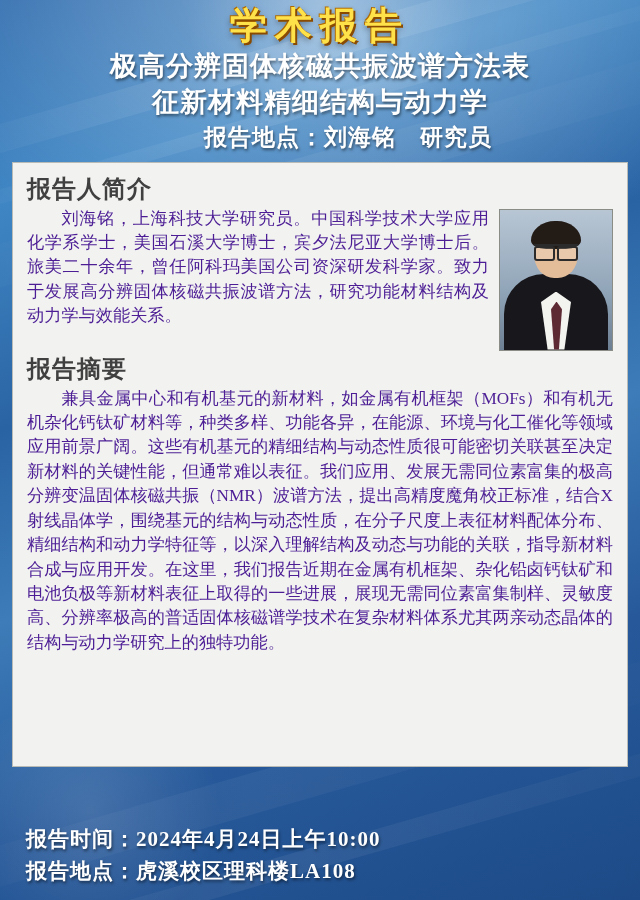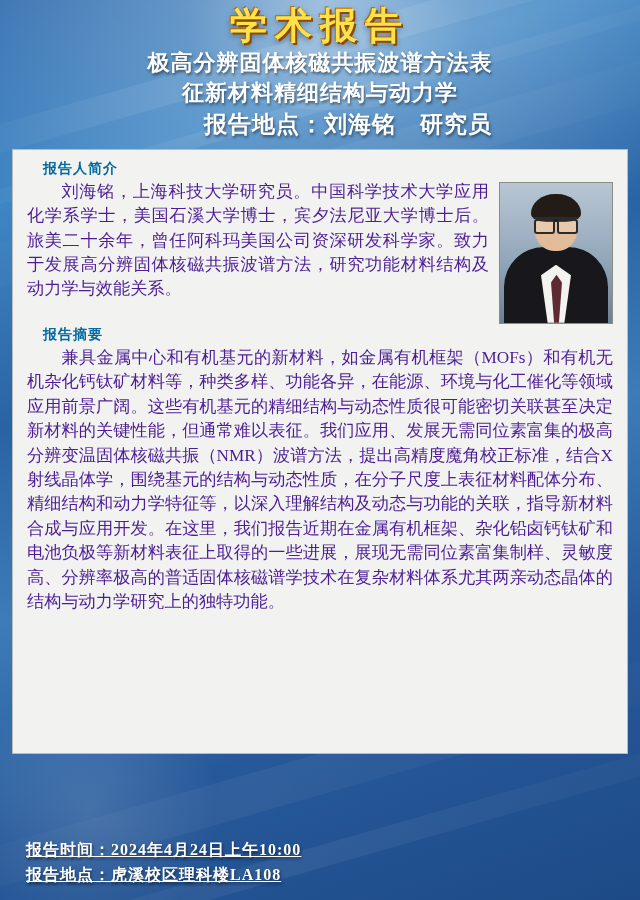--- a/index.html
+++ b/index.html
@@ -58,21 +58,21 @@
     color: #ffe14a;
     text-shadow:
        2px 2px 0 #8a4b00,
       -1px -1px 0 #b06a00,
        0 3px 6px rgba(0,0,0,0.45);
     line-height: 1.1;
     margin: 2px 0 2px 0;
   }
   .sub-title {
     font-weight: bold;
-    font-size: 22px;
+    font-size: 27px;
     color: #ffffff;
     letter-spacing: 1px;
     line-height: 1.28;
     text-shadow: 1px 2px 3px rgba(0,0,0,0.5);
     margin: 0 0 2px 0;
   }
   .speaker-line {
     font-weight: bold;
     font-size: 23px;
     color: #ffffff;
@@ -90,23 +90,23 @@
     margin: 8px 12px 0 12px;
     background: #f2f3f0;
     border: 1px solid #b9bcb6;
     padding: 10px 14px 12px 14px;
     box-sizing: border-box;
     height: 605px;
     overflow: hidden;
   }
   .section-title {
     font-weight: bold;
-    font-size: 14px;
-    color: #0369a1;
-    margin: 0 0 2px 16px;
+    font-size: 24px;
+    color: #404040;
+    margin: 0 0 2px 0;
     letter-spacing: 1px;
   }
   .para {
     font-size: 17.2px;
     line-height: 1.42;
     color: #4c1d95;
     text-align: justify;
     text-justify: inter-ideograph;
     text-indent: 2em;
     margin: 2px 0 0 0;
@@ -189,25 +189,24 @@
   .spacer-md { height: 14px; }
 
   
   .footer {
     position: absolute;
     left: 12px;
     right: 12px;
     bottom: 12px;
     color: #ffffff;
     font-weight: bold;
-    font-size: 16px;
+    font-size: 21px;
     letter-spacing: 1px;
     text-shadow: 1px 2px 3px rgba(0,0,0,0.5);
     line-height: 1.55;
-    text-decoration: underline;
   }
   .footer div { padding-left: 14px; }
 </style>
 </head>
 <body>
 
 <div class="poster">
 
   <div class="glow g1"></div>
   <div class="glow g2"></div>

